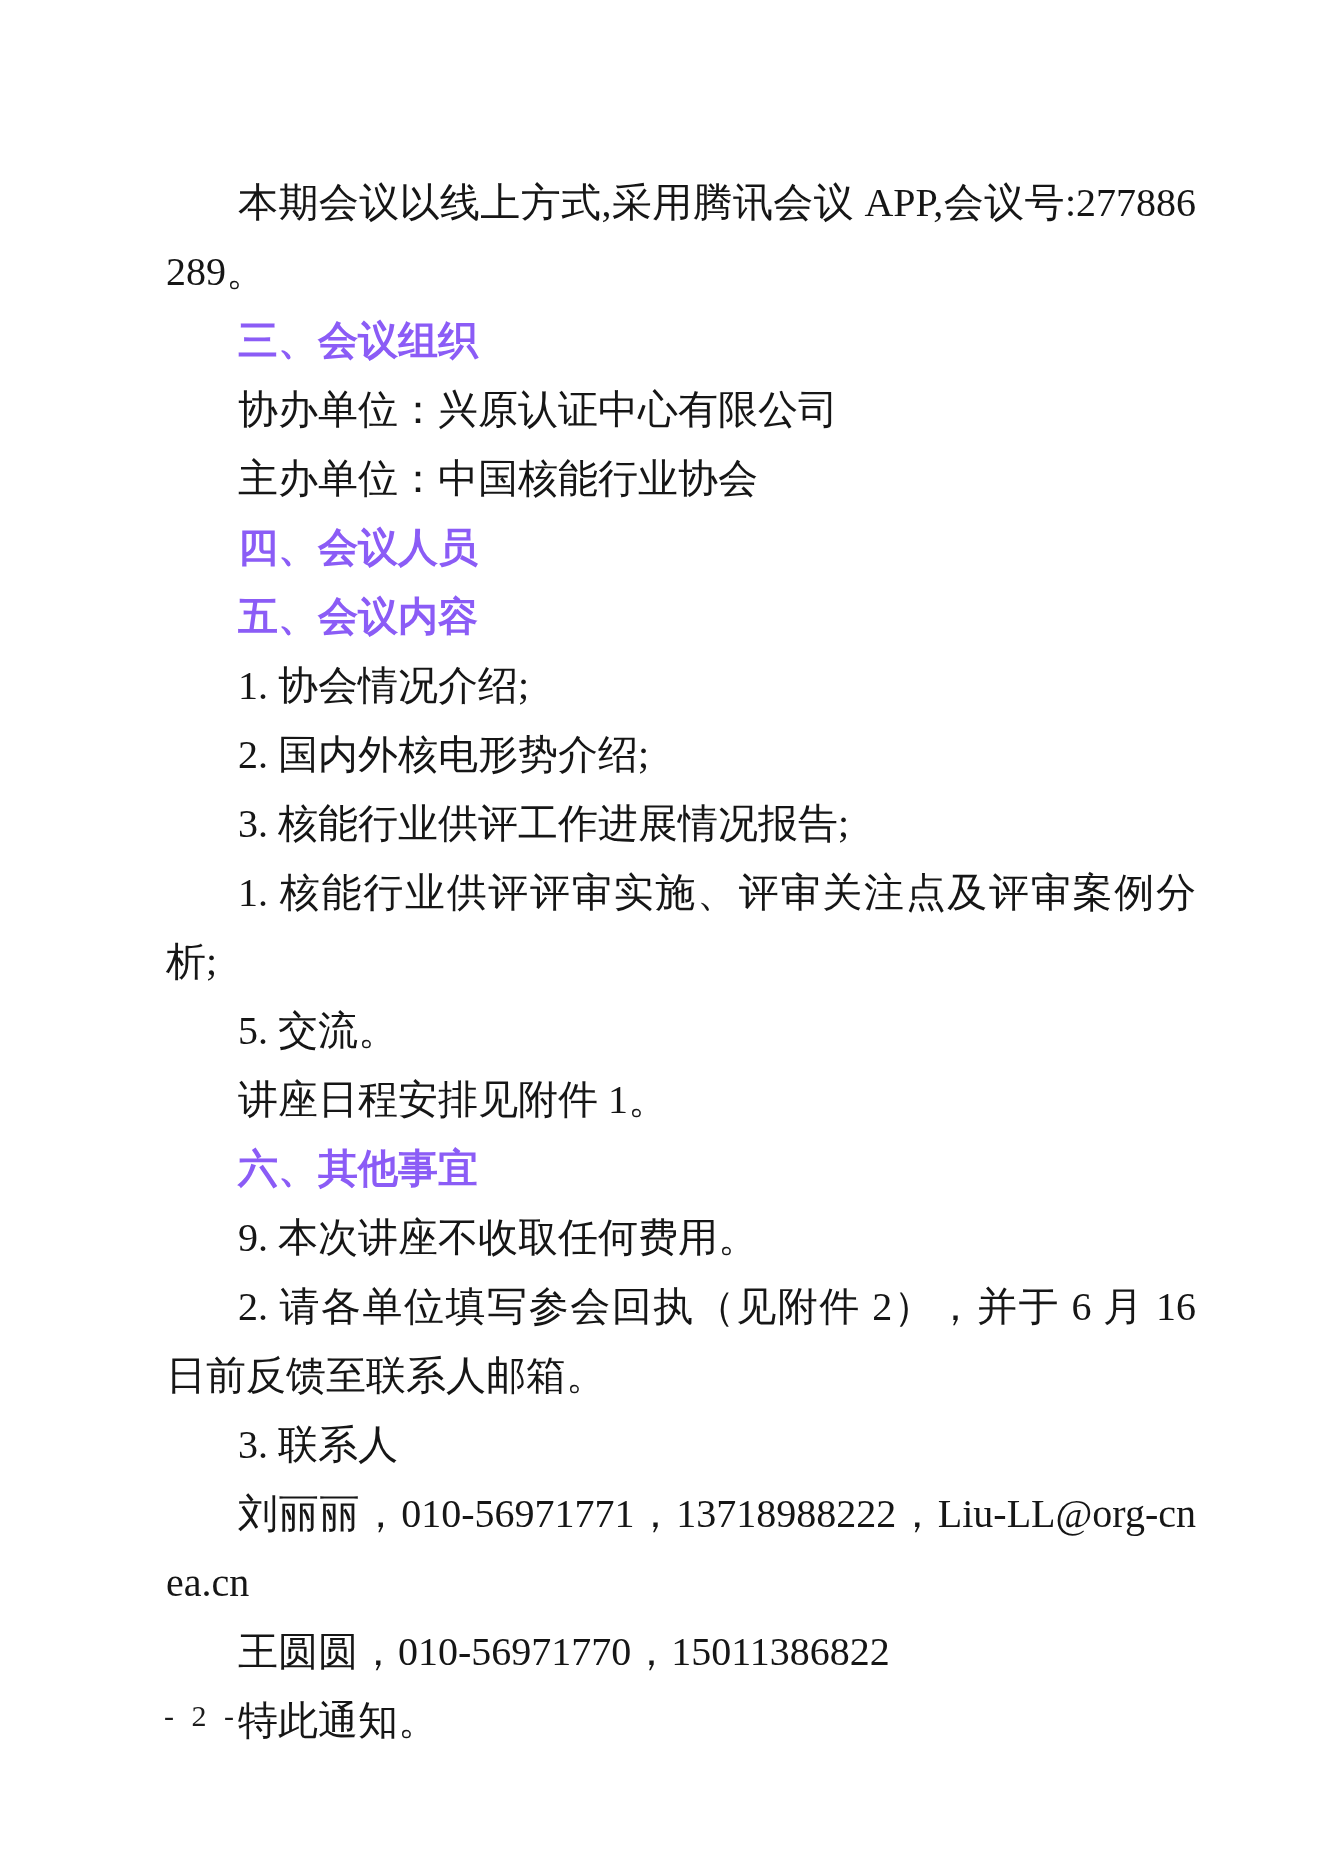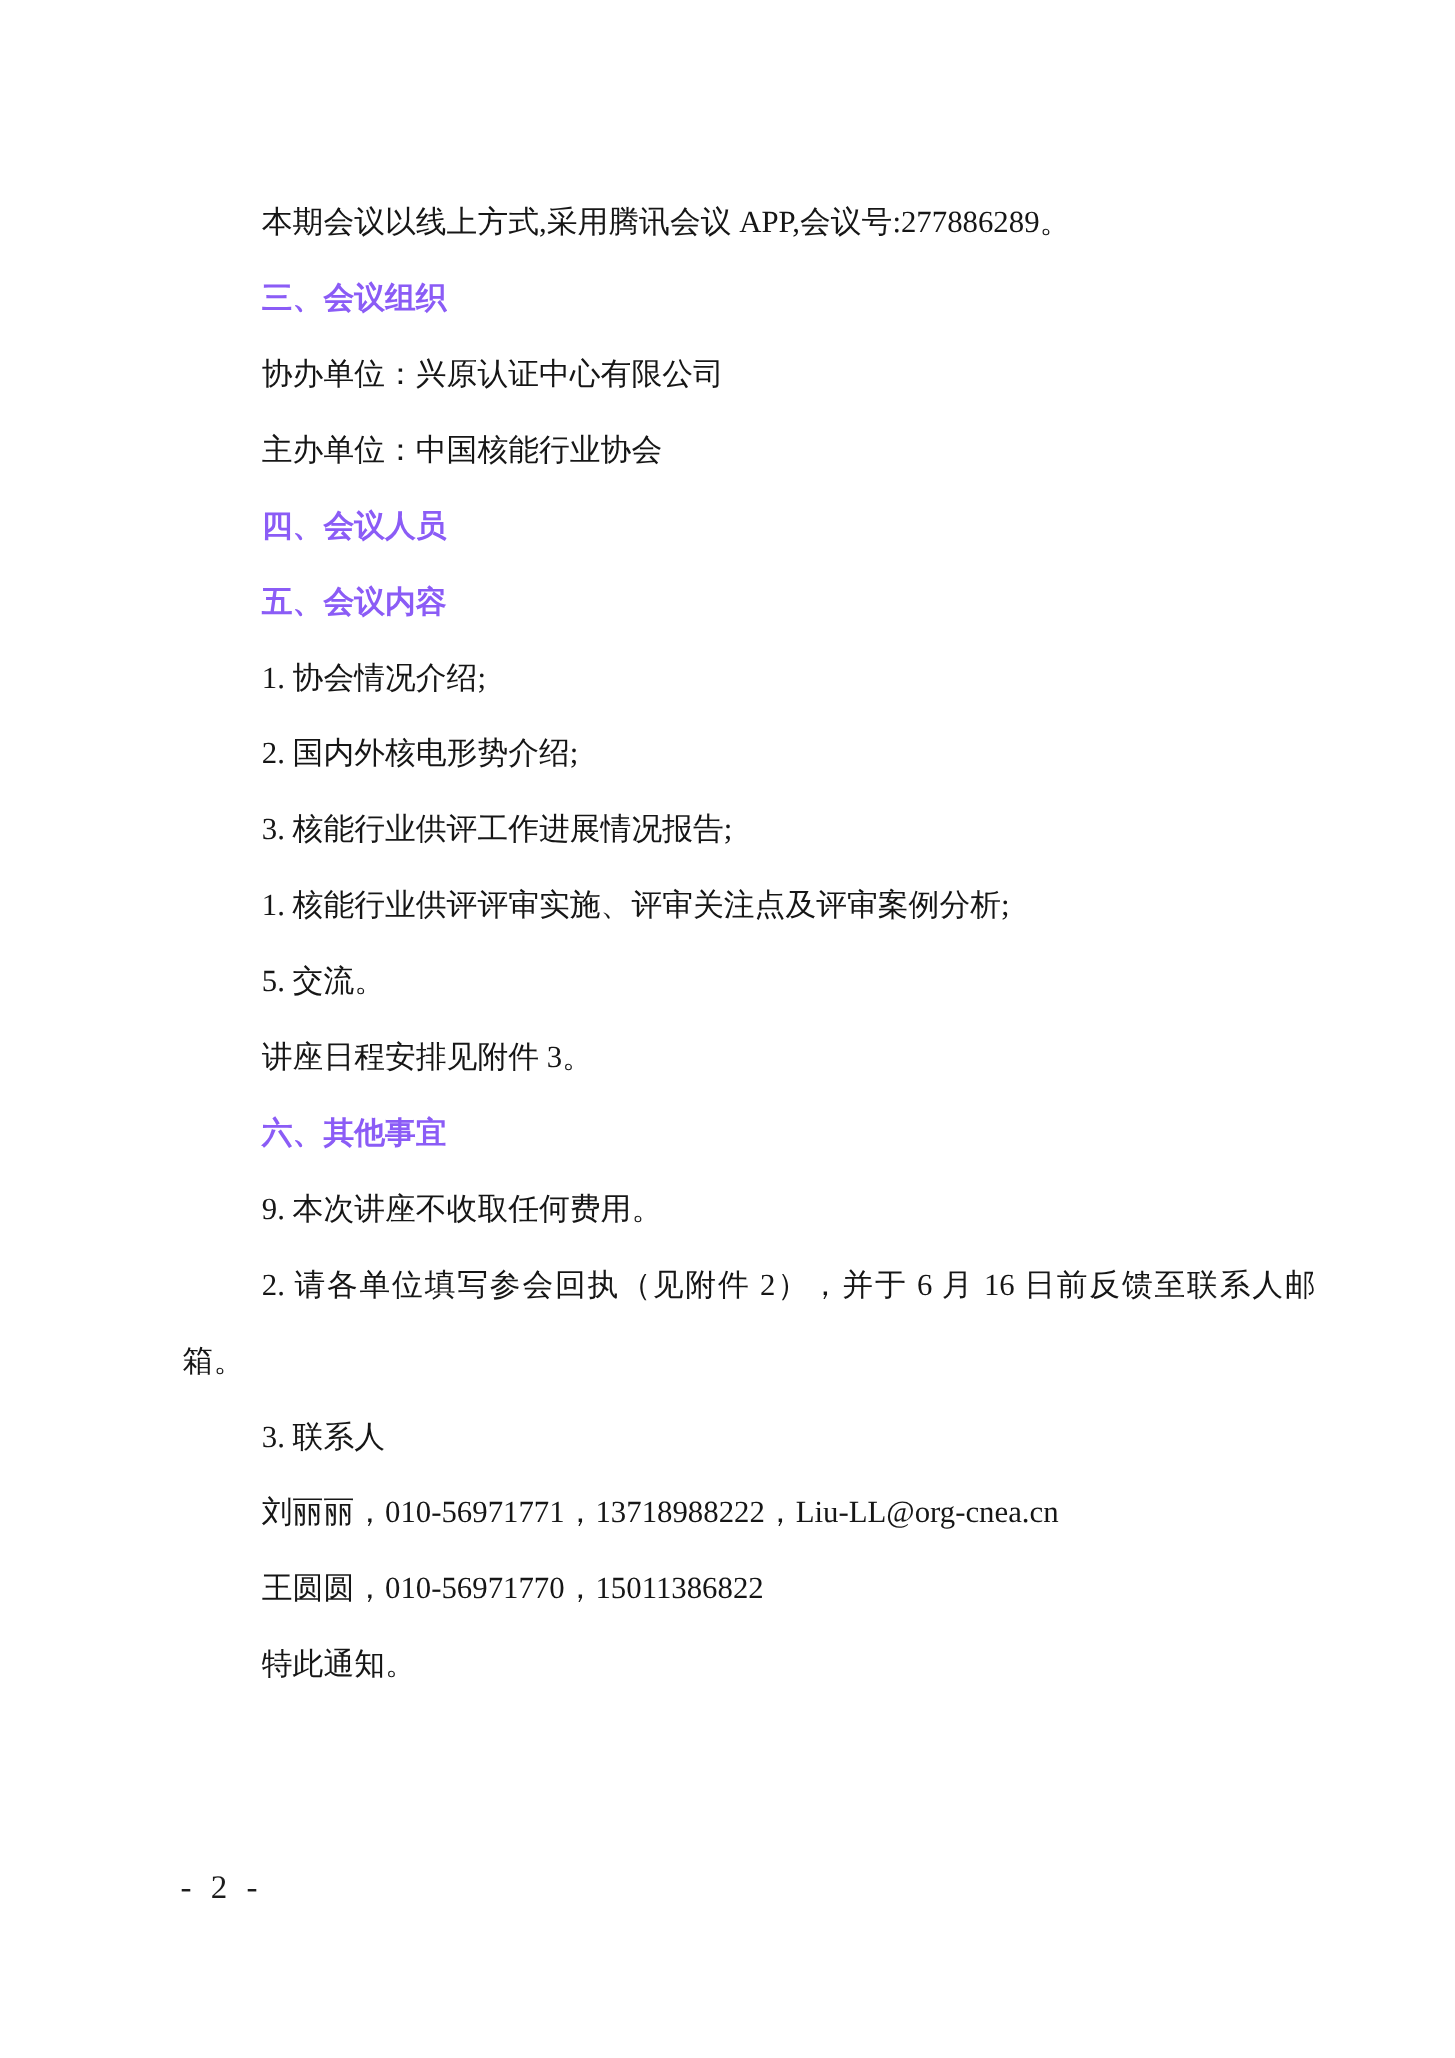--- a/index.html
+++ b/index.html
@@ -17,21 +17,21 @@
   }
   .content {
     position: absolute;
     left: 166px;
     top: 168px;
     width: 1030px;
   }
   .content p {
     margin: 0;
     padding: 0;
-    font-size: 28px;
+    font-size: 40px;
     line-height: 69px;
     color: #161616;
     text-align: justify;
     text-indent: 72px;
     letter-spacing: 0;
     word-break: break-all;
   }
   p.doc-body {
     font-family: "Liberation Serif", "DejaVu Serif", serif;
   }
@@ -60,21 +60,21 @@
     <p class="doc-heading">三、会议组织</p>
     <p class="doc-body">协办单位：兴原认证中心有限公司</p>
     <p class="doc-body">主办单位：中国核能行业协会</p>
     <p class="doc-heading">四、会议人员</p>
     <p class="doc-heading">五、会议内容</p>
     <p class="doc-body">1. 协会情况介绍;</p>
     <p class="doc-body">2. 国内外核电形势介绍;</p>
     <p class="doc-body">3. 核能行业供评工作进展情况报告;</p>
     <p class="doc-body">1. 核能行业供评评审实施、评审关注点及评审案例分析;</p>
     <p class="doc-body">5. 交流。</p>
-    <p class="doc-body">讲座日程安排见附件 3。</p>
+    <p class="doc-body">讲座日程安排见附件 1。</p>
     <p class="doc-heading">六、其他事宜</p>
     <p class="doc-body">9. 本次讲座不收取任何费用。</p>
     <p class="doc-body">2. 请各单位填写参会回执（见附件 2），并于 6 月 16 日前反馈至联系人邮箱。</p>
     <p class="doc-body">3. 联系人</p>
     <p class="doc-body">刘丽丽，010-56971771，13718988222，Liu-LL@org-cnea.cn</p>
     <p class="doc-body">王圆圆，010-56971770，15011386822</p>
     <p class="doc-body">特此通知。</p>
   </div>
   <div class="page-footer">- 2 -</div>
 </div>

